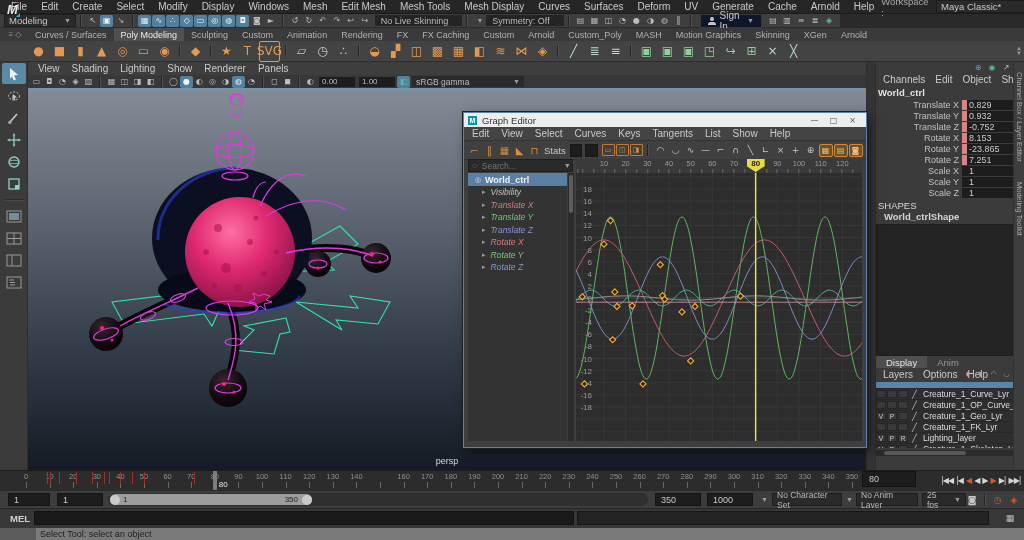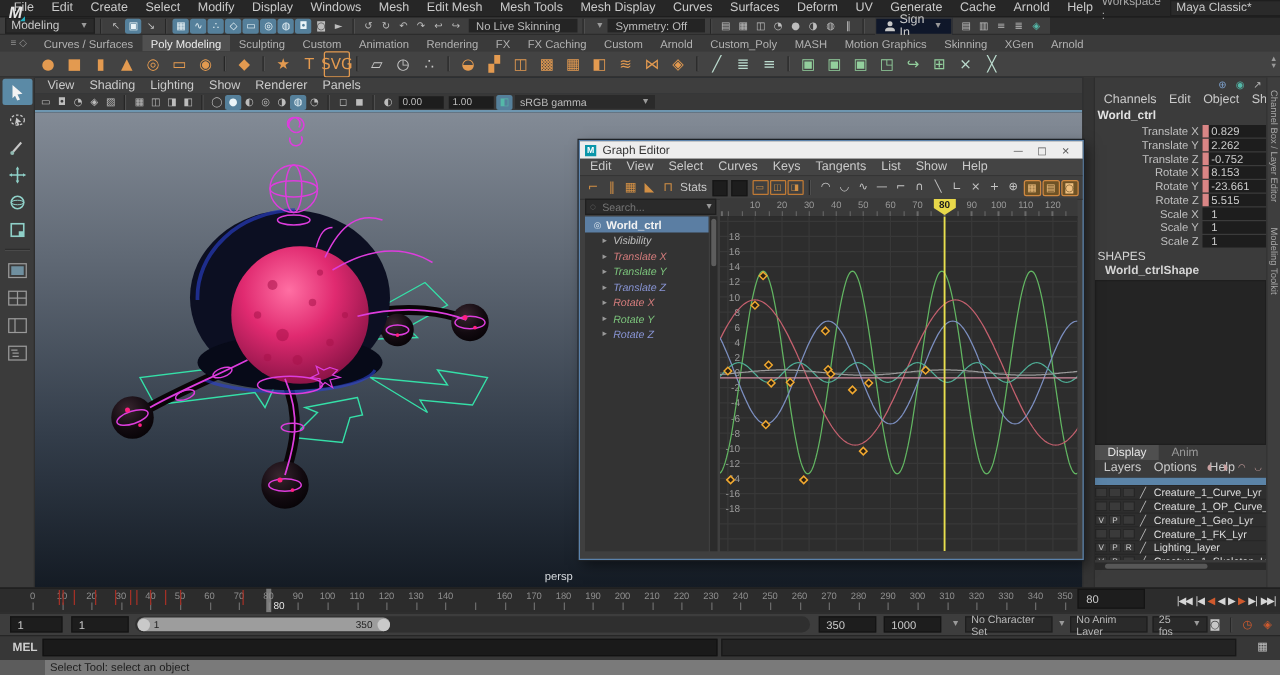--- a/index.html
+++ b/index.html
@@ -606,45 +606,45 @@
       <div class="cb-rows">
           <div class="cb-row">
             <span class="cb-label">Translate X</span>
             <span class="cb-field keyed">
               <span>0.829</span>
             </span>
           </div>
           <div class="cb-row">
             <span class="cb-label">Translate Y</span>
             <span class="cb-field keyed">
-              <span>2.262</span>
+              <span>0.932</span>
             </span>
           </div>
           <div class="cb-row">
             <span class="cb-label">Translate Z</span>
             <span class="cb-field keyed">
               <span>-0.752</span>
             </span>
           </div>
           <div class="cb-row">
             <span class="cb-label">Rotate X</span>
             <span class="cb-field keyed">
               <span>8.153</span>
             </span>
           </div>
           <div class="cb-row">
             <span class="cb-label">Rotate Y</span>
             <span class="cb-field keyed">
-              <span>-23.661</span>
+              <span>-23.865</span>
             </span>
           </div>
           <div class="cb-row">
             <span class="cb-label">Rotate Z</span>
             <span class="cb-field keyed">
-              <span>5.515</span>
+              <span>7.251</span>
             </span>
           </div>
           <div class="cb-row">
             <span class="cb-label">Scale X</span>
             <span class="cb-field">
               <span>1</span>
             </span>
           </div>
           <div class="cb-row">
             <span class="cb-label">Scale Y</span>

